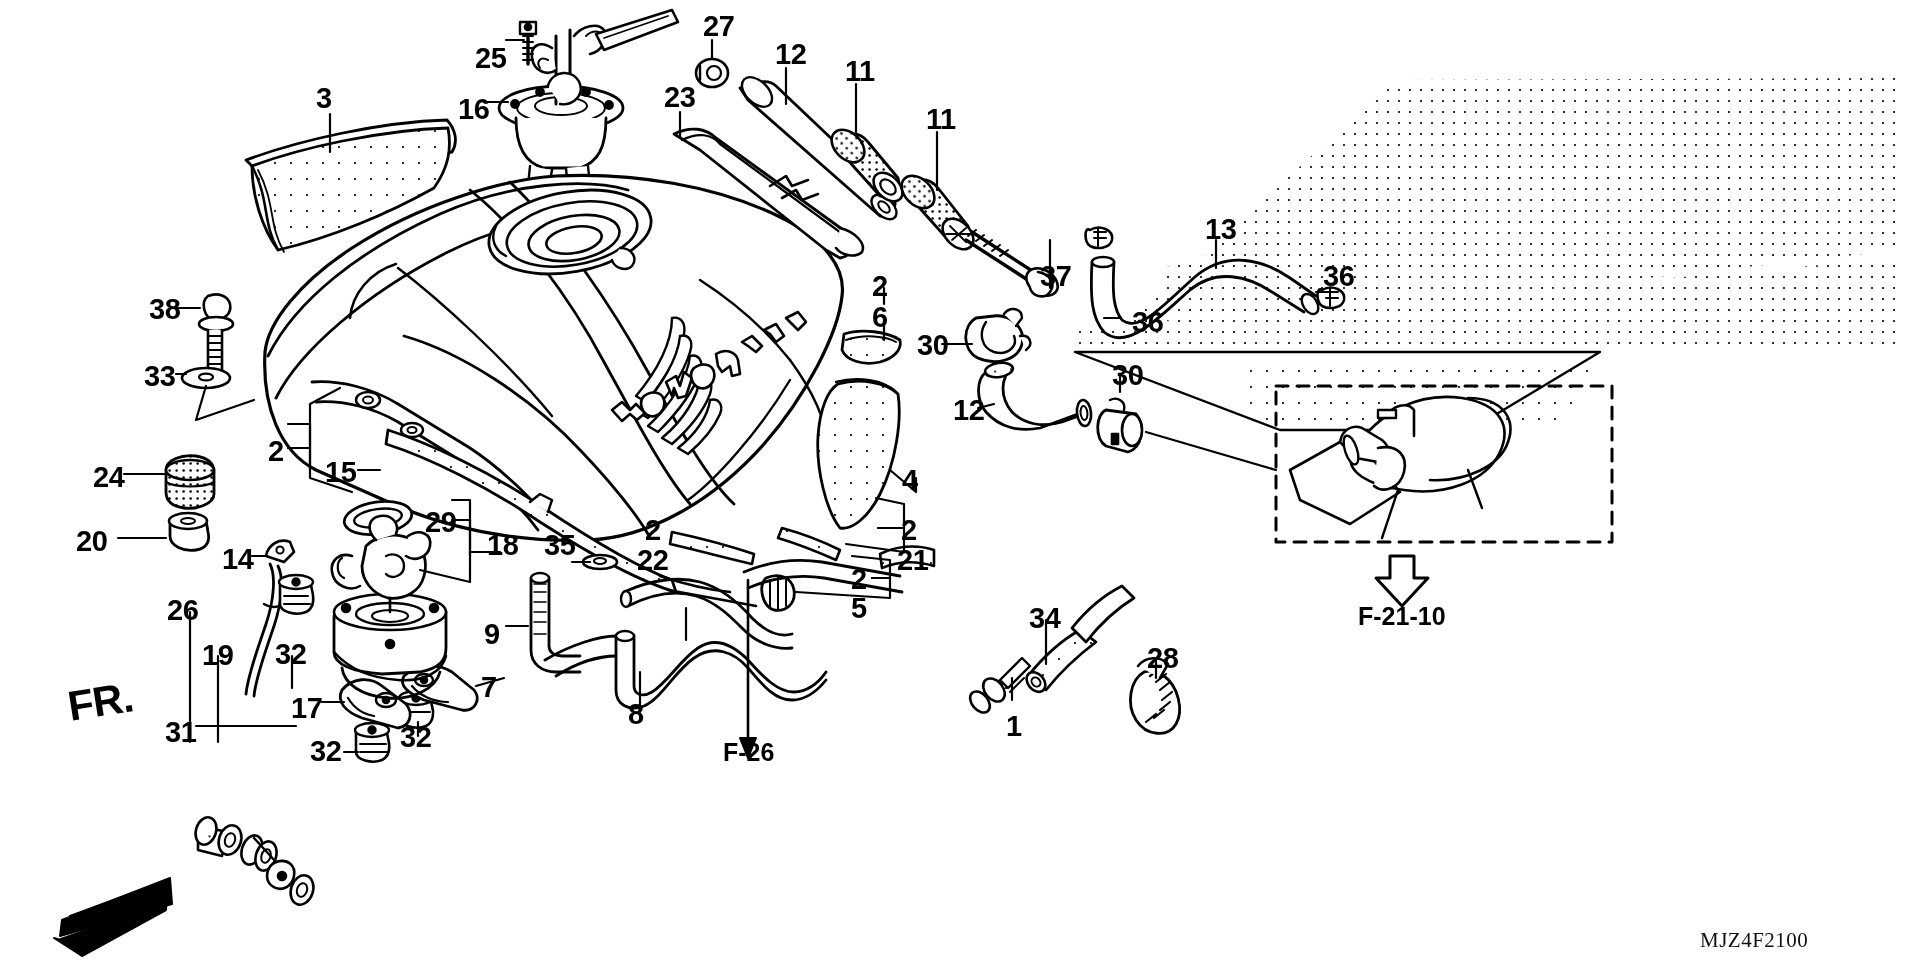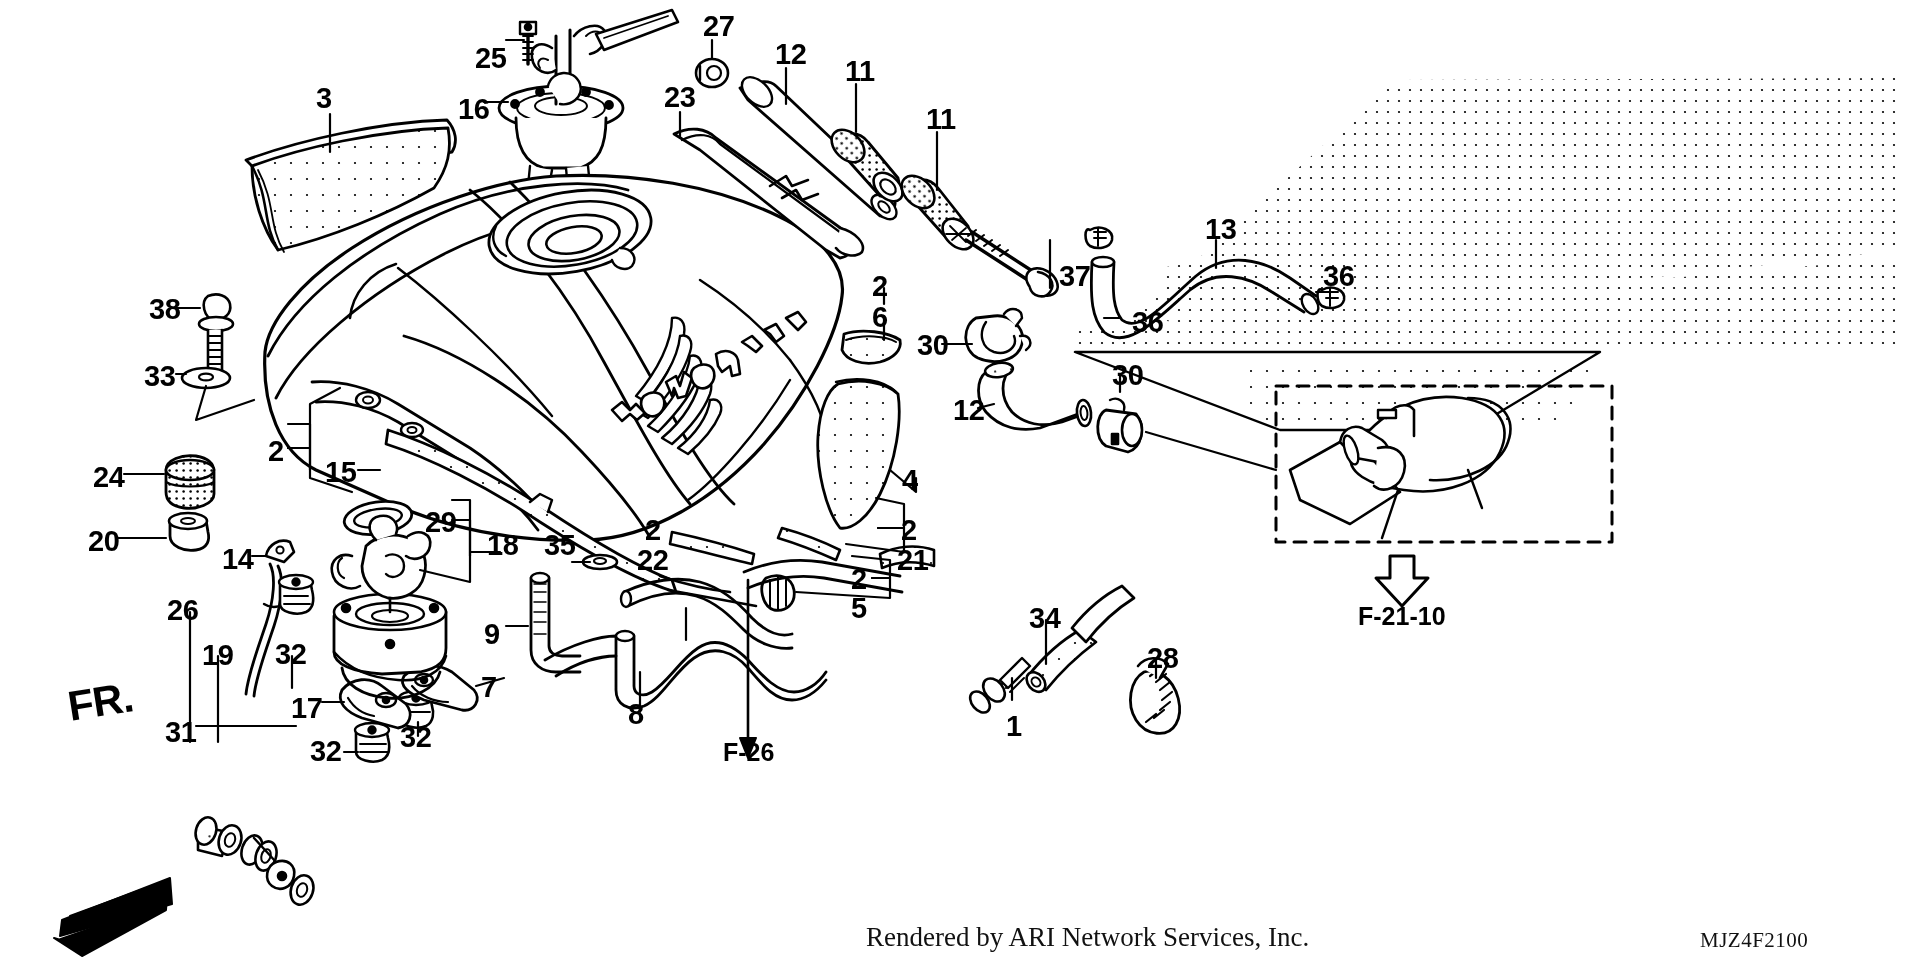--- a/index.html
+++ b/index.html
@@ -487,30 +487,30 @@
 
   <div id="callouts">
       <div class="lbl n" style="left: 316px; top: 84px;">3</div>
       <div class="lbl n" style="left: 475px; top: 28px; margin-top: 16px;">25</div>
       <div class="lbl n" style="left: 458px; top: 95px;">16</div>
       <div class="lbl n" style="left: 703px; top: 12px;">27</div>
       <div class="lbl n" style="left: 775px; top: 40px;">12</div>
       <div class="lbl n" style="left: 845px; top: 57px;">11</div>
       <div class="lbl n" style="left: 664px; top: 83px;">23</div>
       <div class="lbl n" style="left: 926px; top: 105px;">11</div>
-      <div class="lbl n" style="left: 1040px; top: 262px; margin-left: 19px;">37</div>
+      <div class="lbl n" style="left: 1040px; top: 262px;">37</div>
       <div class="lbl n" style="left: 1132px; top: 308px;">36</div>
       <div class="lbl n" style="left: 1205px; top: 215px;">13</div>
       <div class="lbl n" style="left: 1323px; top: 262px;">36</div>
       <div class="lbl n" style="left: 140px; top: 295px; margin-left: 9px;">38</div>
       <div class="lbl n" style="left: 144px; top: 362px;">33</div>
       <div class="lbl n" style="left: 268px; top: 437px;">2</div>
       <div class="lbl n" style="left: 325px; top: 458px;">15</div>
       <div class="lbl n" style="left: 93px; top: 463px;">24</div>
-      <div class="lbl n" style="left: 88px; top: 527px; text-align: right;">20</div>
+      <div class="lbl n" style="left: 76px; top: 527px; text-align: right;">20</div>
       <div class="lbl n" style="left: 222px; top: 545px;">14</div>
       <div class="lbl n" style="left: 425px; top: 508px;">29</div>
       <div class="lbl n" style="left: 487px; top: 531px;">18</div>
       <div class="lbl n" style="left: 544px; top: 531px;">35</div>
       <div class="lbl n" style="left: 645px; top: 516px;">2</div>
       <div class="lbl n" style="left: 637px; top: 546px;">22</div>
       <div class="lbl n" style="left: 872px; top: 272px;">2</div>
       <div class="lbl n" style="left: 872px; top: 303px;">6</div>
       <div class="lbl n" style="left: 917px; top: 331px;">30</div>
       <div class="lbl n" style="left: 1112px; top: 361px;">30</div>
@@ -533,16 +533,15 @@
       <div class="lbl n" style="left: 1029px; top: 604px;">34</div>
       <div class="lbl n" style="left: 1006px; top: 712px;">1</div>
       <div class="lbl n" style="left: 1147px; top: 644px;">28</div>
     </div>
 
   <div class="lbl ref" id="refA" style="left:1358px;top:604px;">F-21-10</div>
   <div class="lbl ref" id="refB" style="left:723px;top:740px;">F-26</div>
 
   <div class="fr" style="left:68px;top:678px;">FR.</div>
 
-  <div class="credit" style="left:866px;top:922px;">Rendered by ARI Network Services, Inc.</div>
   <div class="partno" style="left:1700px;top:928px;">MJZ4F2100</div>
 
 </div>
 
 </body></html>

